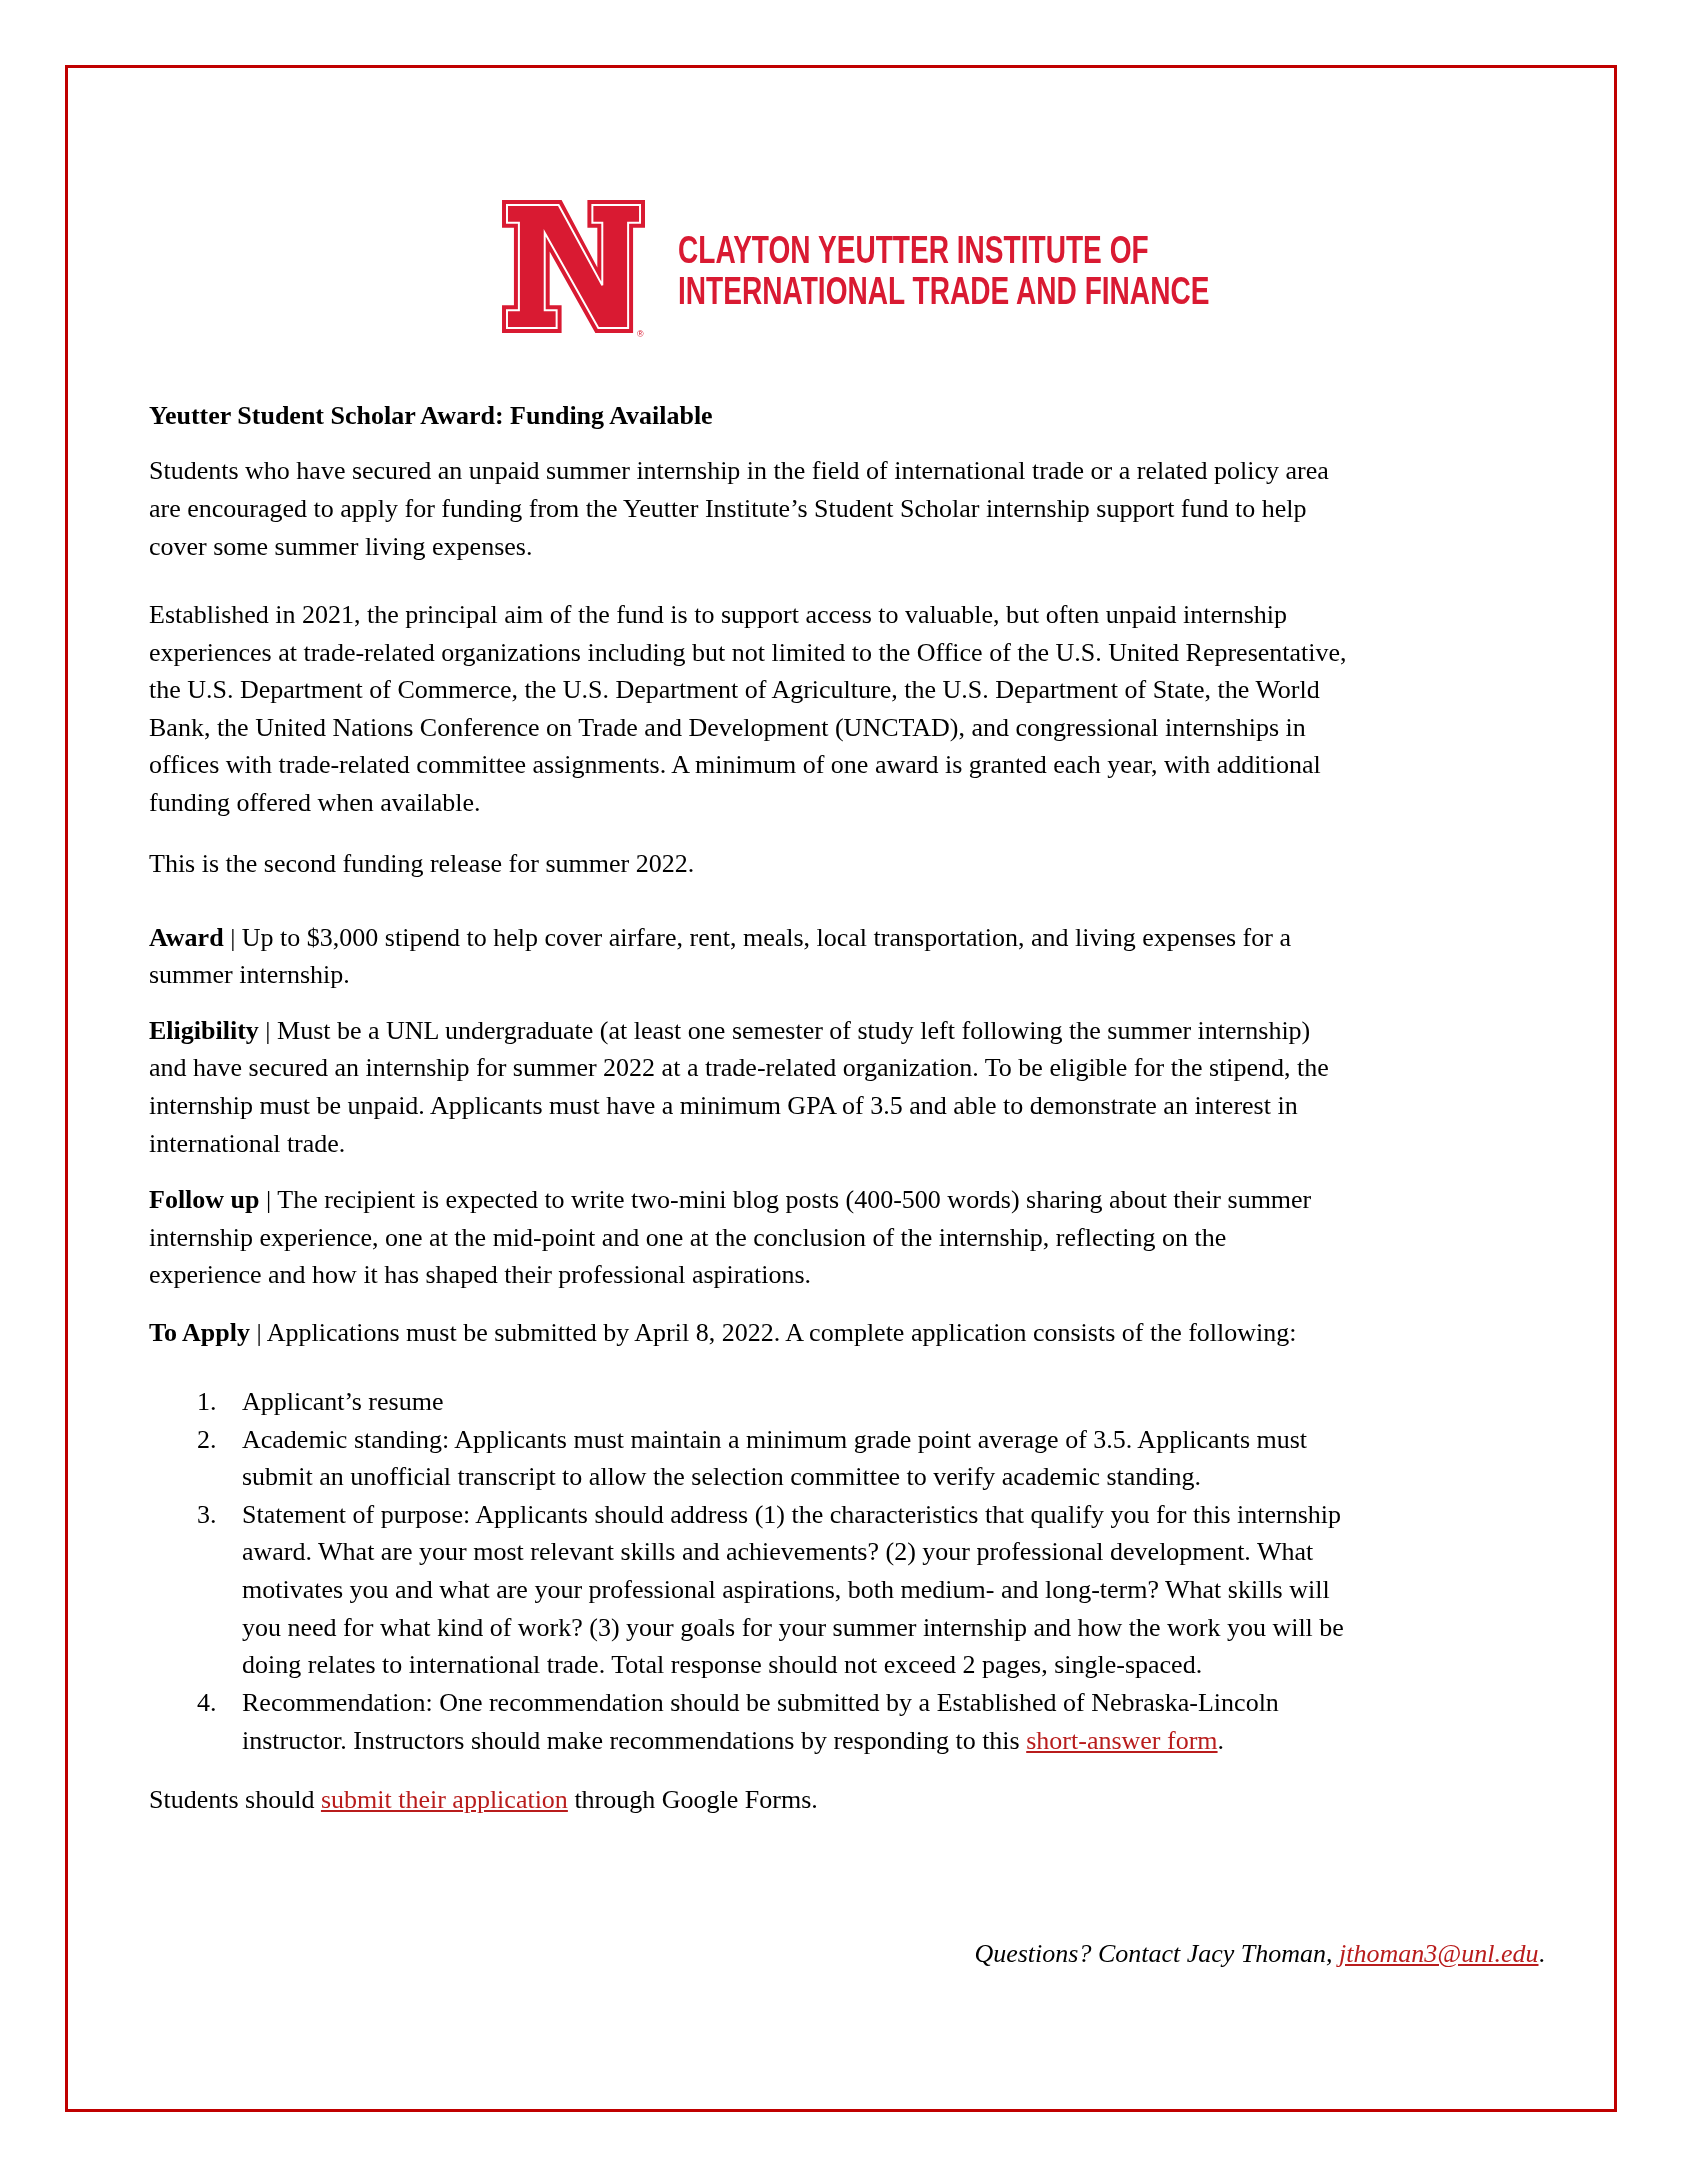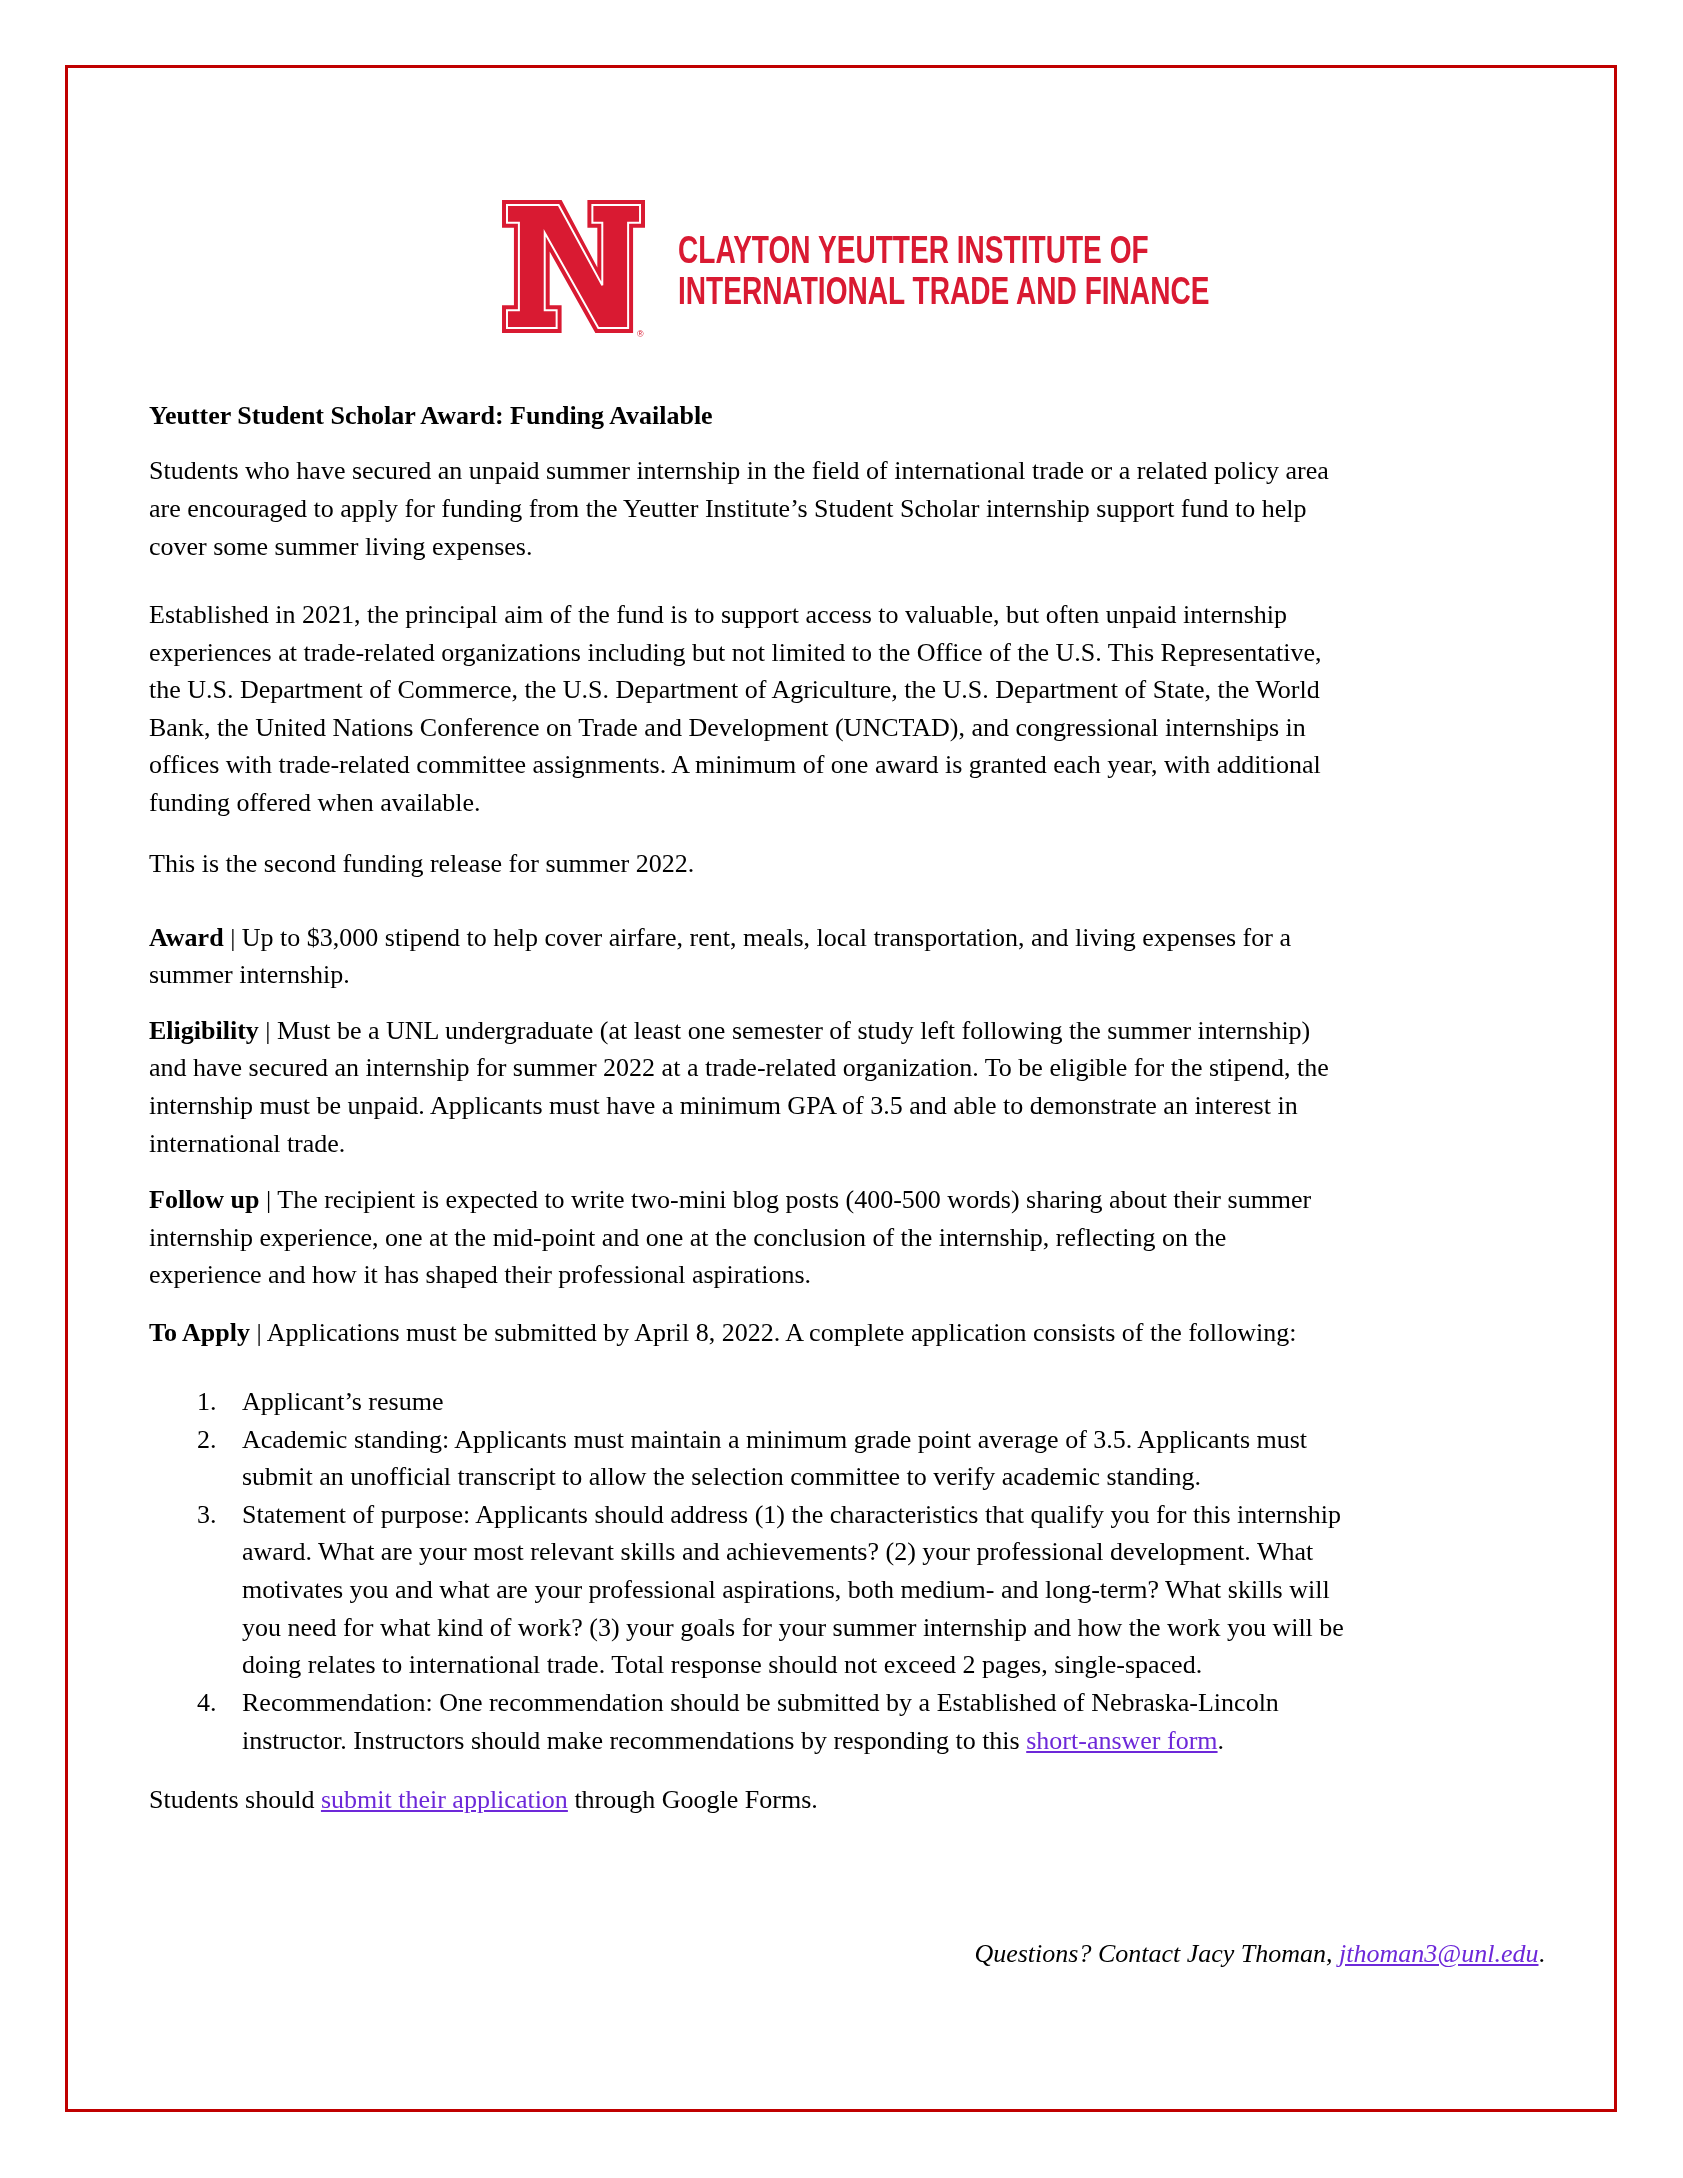--- a/index.html
+++ b/index.html
@@ -19,21 +19,21 @@
   .doc {
     position: absolute; left: 149px; top: 0; width: 1396px;
     font-family: "Liberation Serif", serif; font-size: 26px; color: #000;
   }
   .line { position: absolute; left: 0; white-space: nowrap; line-height: 1; }
   .title { font-weight: bold; left: 0; width: 1386px; }
   .b { font-weight: bold; }
   .i { }
   .num { position: absolute; left: 48px; white-space: nowrap; line-height: 1; }
   .lt { position: absolute; left: 93px; white-space: nowrap; line-height: 1; }
-  a.link { color: #6d28d9; text-decoration: underline; }
+  a.link { color: #b91c1c; text-decoration: underline; }
   .footer { position: absolute; left: 0; width: 1396px; text-align: right; font-style: italic; white-space: nowrap; line-height: 1; }
 </style>
 </head>
 <body>
 
 <div class="page-border"></div>
 
 <div class="logo">
   <svg class="logo-n" viewBox="0 0 150 140" width="149" height="139">
     <path d="M2,2 H62 L98,70 V30 H88 V2 H146 V30 H134 V136 H96 L50,54 V108 H62 V136 H2 V108 H14 V30 H2 Z" fill="#D91A32"></path>
@@ -47,21 +47,21 @@
 </div>
 
 <div class="doc">
   <div class="line title" style="top:403px">Yeutter Student Scholar Award: Funding Available</div>
 
   <div class="line" style="top:458px">Students who have secured an unpaid summer internship in the field of international trade or a related policy area</div>
   <div class="line" style="top:496px"><span>are encouraged to apply for funding from the Yeutter Institute’s </span><span class="i">Student Scholar</span><span> internship support fund to help</span></div>
   <div class="line" style="top:534px">cover some summer living expenses.</div>
 
   <div class="line" style="top:602px">Established in 2021, the principal aim of the fund is to support access to valuable, but often unpaid internship</div>
-  <div class="line" style="top:640px">experiences at trade-related organizations including but not limited to the Office of the U.S. This Representative,</div>
+  <div class="line" style="top:640px">experiences at trade-related organizations including but not limited to the Office of the U.S. United Representative,</div>
   <div class="line" style="top:677px">the U.S. Department of Commerce, the U.S. Department of Agriculture, the U.S. Department of State, the World</div>
   <div class="line" style="top:715px">Bank, the United Nations Conference on Trade and Development (UNCTAD), and congressional internships in</div>
   <div class="line" style="top:752px">offices with trade-related committee assignments. A minimum of one award is granted each year, with additional</div>
   <div class="line" style="top:790px">funding offered when available.</div>
 
   <div class="line" style="top:851px">This is the second funding release for summer 2022.</div>
 
   <div class="line" style="top:925px"><span class="b">Award</span><span> | </span><span>Up to $3,000 stipend to help cover airfare, rent, meals, local transportation, and living expenses for a</span></div>
   <div class="line" style="top:962px">summer internship.</div>
 

